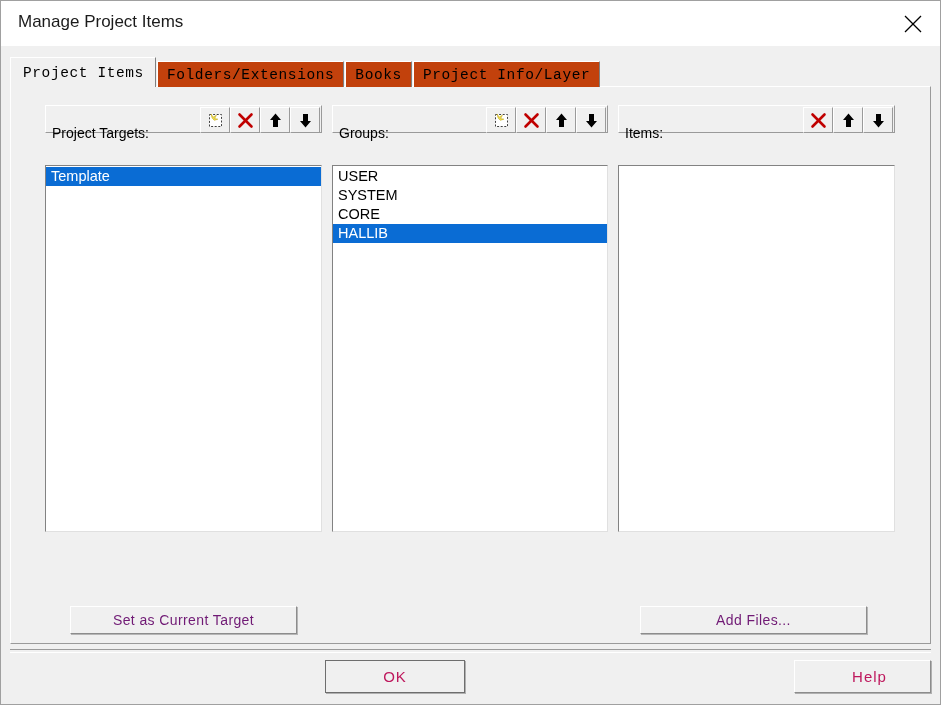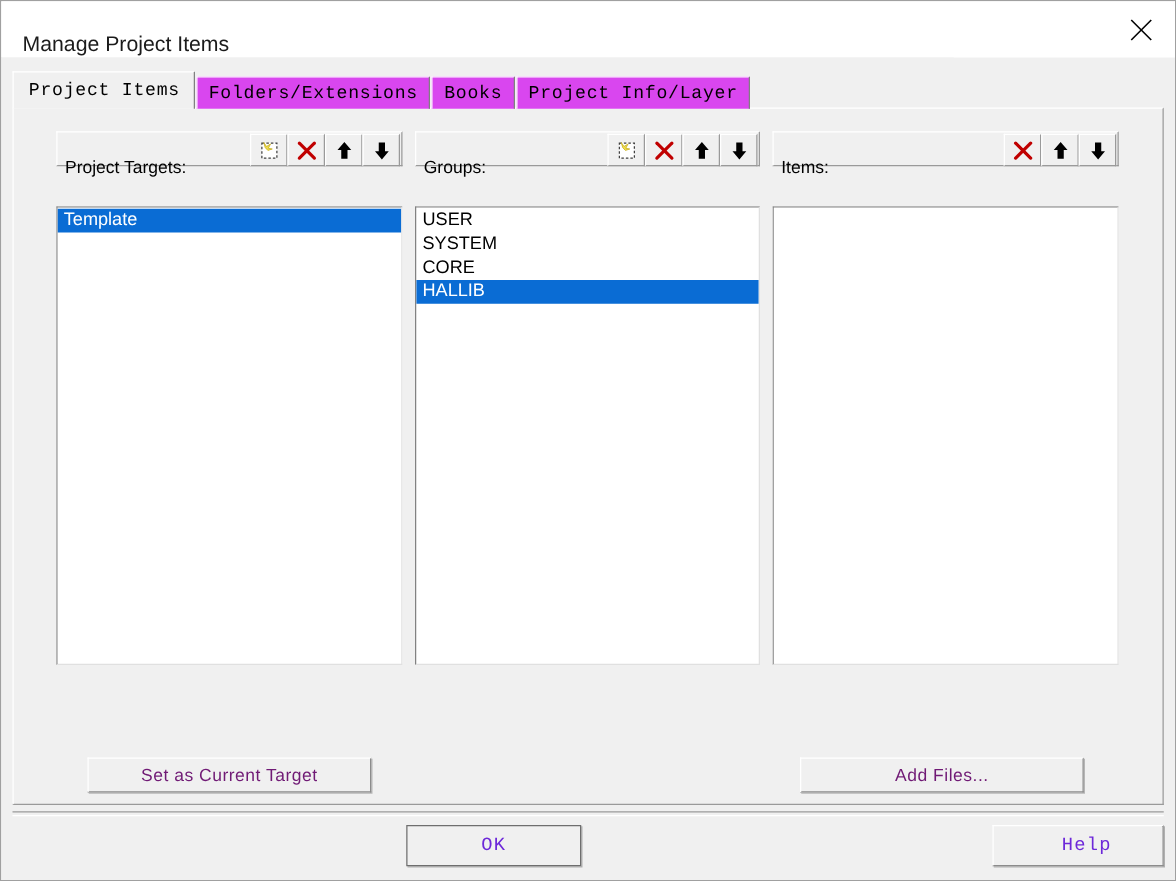--- a/index.html
+++ b/index.html
@@ -27,21 +27,21 @@
 
   
   #titlebar {
     position: absolute;
     left: 0; top: 0;
     width: 939px; height: 45px;
     background: #ffffff;
   }
   #title-text {
     position: absolute;
-    left: 17px; top: 25px;
+    left: 17px; top: 11px;
     font-size: 17px;
     color: #1b1b1b;
     font-family: "Liberation Sans", sans-serif;
     white-space: nowrap;
   }
   #close-button {
     position: absolute;
     left: 884px; top: 0px;
     width: 55px; height: 45px;
     display: flex;
@@ -71,21 +71,21 @@
   .tab {
     box-sizing: border-box;
     height: 26px;
     padding: 0 9px;
     display: flex;
     align-items: center;
     font-family: "Liberation Mono", monospace;
     font-size: 14.5px;
     letter-spacing: 0.6px;
     color: #000000;
-    background: #d946ef;
+    background: #c2410c;
     border-left: 1px solid #ffffff;
     border-top: 1px solid #ffffff;
     border-right: 1px solid #808080;
     white-space: nowrap;
     cursor: default;
     margin-right: 1px;
   }
   .tab.selected {
     height: 30px;
     background: #f0f0f0;
@@ -231,24 +231,24 @@
     height: 33px;
     background: #f0f0f0;
     border-top: 1px solid #ffffff;
     border-left: 1px solid #ffffff;
     border-right: 1px solid #8c8c8c;
     border-bottom: 1px solid #8c8c8c;
     box-shadow: 1px 1px 0 0 #b0b0b0;
     display: flex;
     align-items: center;
     justify-content: center;
-    font-family: Liberation Mono, monospace;
+    font-family: Liberation Sans, sans-serif;
     font-size: 15px;
     letter-spacing: 1px;
-    color: #6d28d9;
+    color: #be185d;
     white-space: nowrap;
     cursor: default;
   }
   .dlg-btn.default {
     border: 1px solid #6e6e6e;
     box-shadow: inset 0 0 0 1px #f0f0f0, 1px 1px 0 0 #b0b0b0;
   }
   #btn-ok     { left: 324px; top: 614px; width: 140px; }
   #btn-cancel { left: 477px; top: 614px; width: 140px; }
   #btn-help   { left: 793px; top: 614px; width: 137px; padding-left: 14px; }

